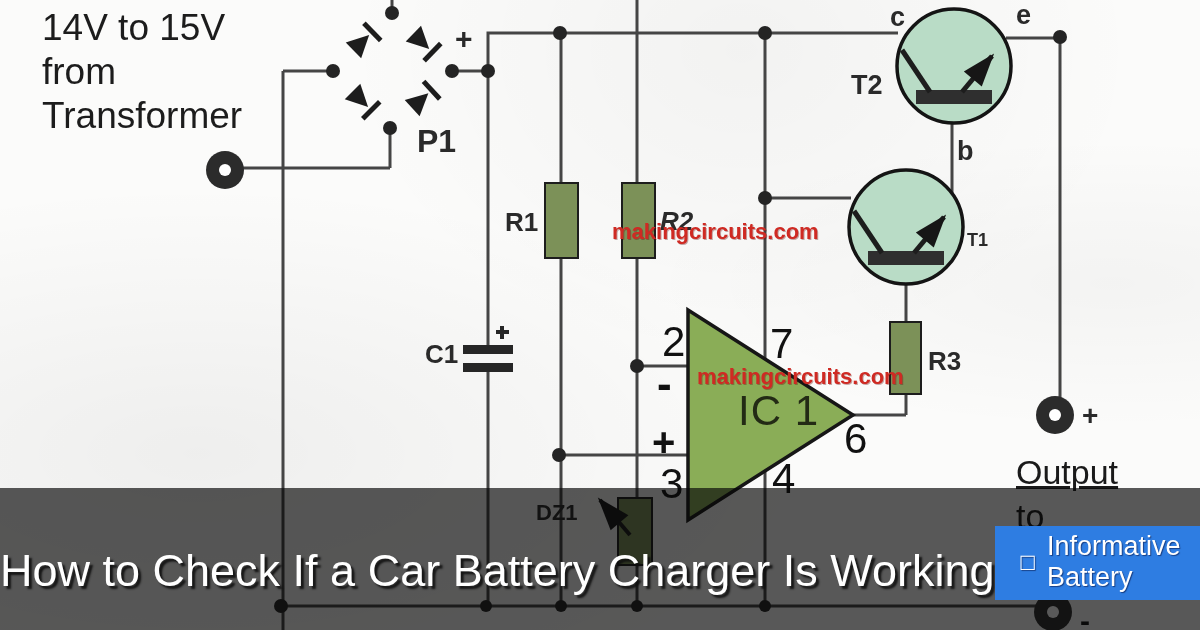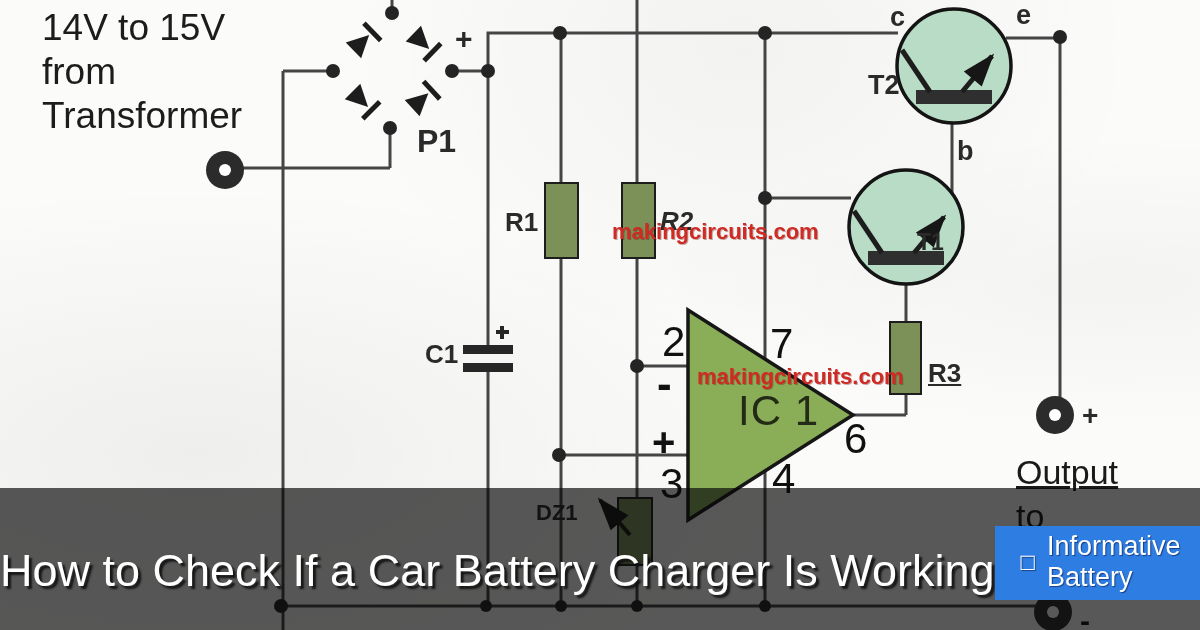--- a/index.html
+++ b/index.html
@@ -165,24 +165,24 @@
   <div class="layer">
     <div class="lbl pre" style="left:42px;top:6px;font-size:37px;line-height:44px;color:#1c1c1c;">14V to 15V
 from
 Transformer</div>
 
     <div class="lbl comp" style="left:417px;top:125px;font-size:32px;">P1</div>
     <div class="lbl comp" style="left:455px;top:24px;font-size:30px;">+</div>
 
     <div class="lbl comp" style="left:505px;top:209px;font-size:26px;">R1</div>
     <div class="lbl comp" style="left:660px;top:208px;font-size:26px;font-style:italic;">R2</div>
-    <div class="lbl comp" style="left:928px;top:360px;font-size:26px;text-decoration:underline;">R3</div>
+    <div class="lbl comp" style="left:928px;top:348px;font-size:26px;">R3</div>
     <div class="lbl comp" style="left:425px;top:341px;font-size:26px;">C1</div>
-    <div class="lbl comp" style="left:851px;top:72px;font-size:27px;margin-left:17px;">T2</div>
-    <div class="lbl comp" style="left:917px;top:231px;font-size:23px;">T1</div>
+    <div class="lbl comp" style="left:851px;top:72px;font-size:27px;">T2</div>
+    <div class="lbl comp" style="left:967px;top:231px;font-size:18px;">T1</div>
     <div class="lbl comp" style="left:504px;top:502px;font-size:22px;margin-left:32px;">DZ1</div>
 
     <div class="lbl comp" style="left:890px;top:4px;font-size:27px;">c</div>
     <div class="lbl comp" style="left:1016px;top:2px;font-size:27px;">e</div>
     <div class="lbl comp" style="left:957px;top:138px;font-size:27px;">b</div>
 
     <div class="lbl pin" style="left:662px;top:321px;">2</div>
     <div class="lbl pin" style="left:657px;top:362px;font-weight:700;font-size:44px;">-</div>
     <div class="lbl pin" style="left:652px;top:422px;font-weight:700;font-size:40px;">+</div>
     <div class="lbl pin" style="left:660px;top:463px;">3</div>

